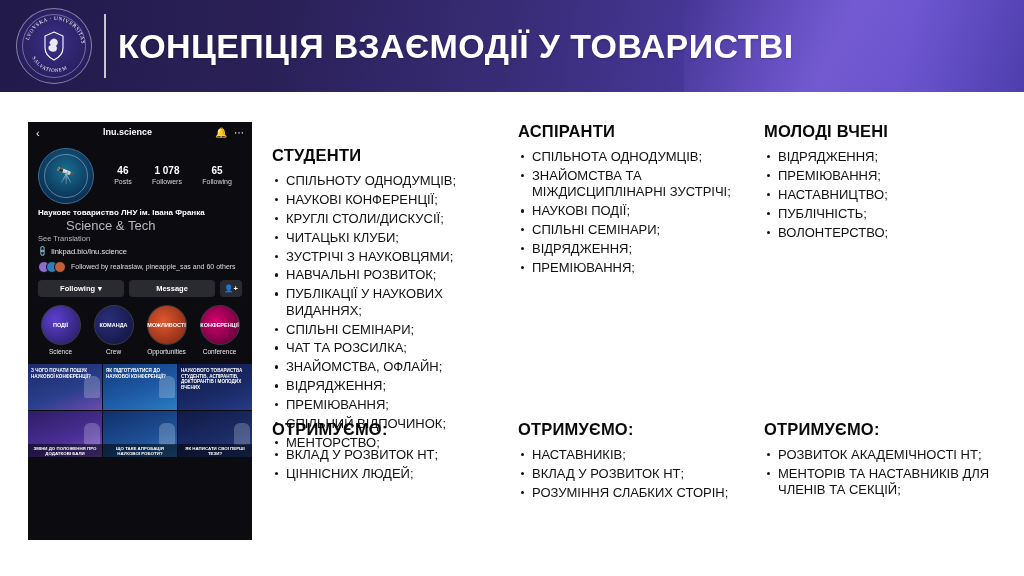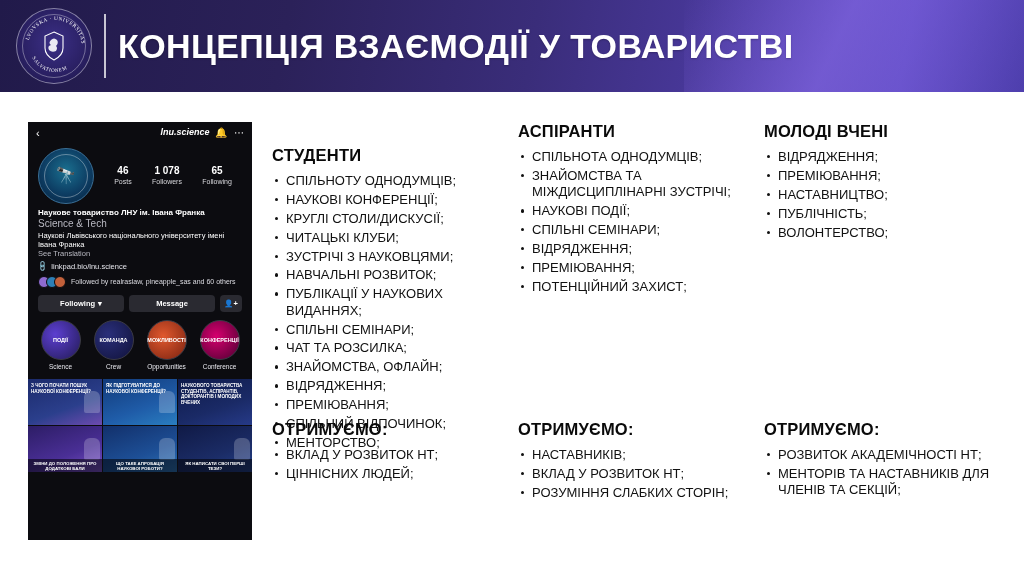--- a/index.html
+++ b/index.html
@@ -55,21 +55,21 @@
   
   .phone {
     position: absolute; left: 28px; top: 122px; width: 224px; height: 418px;
     background: #0c0c10; color: #fff; overflow: hidden;
     font-size: 7.5px; line-height: 1.25;
   }
   .ig-top {
     display: flex; align-items: center; height: 22px; padding: 0 8px; gap: 6px;
   }
   .ig-back { font-size: 11px; line-height: 1; }
-  .ig-handle { flex: 1; text-align: right; font-size: 9px; font-weight: bold; font-style: italic; }
+  .ig-handle { flex: 1; text-align: center; font-size: 9px; font-weight: bold; }
   .ig-bell, .ig-dots { font-size: 10px; }
 
   .ig-profile { display: flex; align-items: center; padding: 4px 10px 2px 10px; gap: 10px; }
   .ig-avatar {
     width: 56px; height: 56px; border-radius: 50%;
     background: radial-gradient(circle at 50% 40%, #1a6f8f 0%, #0d3d63 55%, #07203c 100%);
     border: 1px solid #3a6f96;
     display: flex; align-items: center; justify-content: center;
     position: relative; flex: 0 0 auto;
   }
@@ -78,21 +78,21 @@
     border: 1px solid rgba(255,255,255,0.35);
     display: flex; align-items: center; justify-content: center;
     font-size: 16px; color: #cfe6f5;
   }
   .ig-stats { display: flex; flex: 1; justify-content: space-around; text-align: center; }
   .ig-stat .num { font-size: 10px; font-weight: bold; }
   .ig-stat .lbl { font-size: 7px; color: #d8d8dc; }
 
   .ig-bio { padding: 2px 24px 0 10px; }
   .ig-bio .name { font-weight: bold; font-size: 8px; }
-  .ig-bio .cat { color: #b9b9c2; font-size: 10px; }
+  .ig-bio .cat { color: #b9b9c2; font-size: 13px; margin-left: 28px; }
   .ig-bio .desc { font-size: 7.5px; }
   .ig-bio .translate { color: #b9b9c2; font-size: 7.5px; }
   .ig-link { padding: 3px 10px 0 10px; font-size: 7.5px; color: #e4e4ea; display: flex; gap: 4px; align-items: center; }
   .ig-link .lk { transform: rotate(-45deg); display: inline-block; }
 
   .ig-followed { display: flex; align-items: center; gap: 5px; padding: 5px 10px 0 10px; }
   .ig-faces { display: flex; }
   .ig-faces i {
     display: block; width: 12px; height: 12px; border-radius: 50%;
     border: 1px solid #0c0c10; margin-left: -4px;
@@ -228,21 +228,20 @@
         <div class="ig-stat">
           <div class="num">65</div>
           <div class="lbl">Following</div>
         </div>
       </div>
     </div>
 
     <div class="ig-bio">
       <div class="name">Наукове товариство ЛНУ ім. Івана Франка</div>
       <div class="cat">Science &amp; Tech</div>
-      <div class="desc">Наукові Львівського національного університету імені Івана Франка</div>
       <div class="translate">See Translation</div>
     </div>
 
     <div class="ig-link">
       <span class="lk">🔗</span>
       <span>linkpad.bio/lnu.science</span>
     </div>
 
     <div class="ig-followed">
       <span class="ig-faces">
@@ -332,21 +331,20 @@
 
   <div class="col col-2">
     <div class="col-head">АСПІРАНТИ</div>
     <ul class="bullets">
       <li>СПІЛЬНОТА ОДНОДУМЦІВ;</li>
       <li>ЗНАЙОМСТВА ТА МІЖДИСЦИПЛІНАРНІ ЗУСТРІЧІ;</li>
       <li>НАУКОВІ ПОДІЇ;</li>
       <li>СПІЛЬНІ СЕМІНАРИ;</li>
       <li>ВІДРЯДЖЕННЯ;</li>
       <li>ПРЕМІЮВАННЯ;</li>
-      <li>ПОТЕНЦІЙНИЙ ЗАХИСТ;</li>
     </ul>
   </div>
 
   <div class="col col-3">
     <div class="col-head">МОЛОДІ ВЧЕНІ</div>
     <ul class="bullets">
       <li>ВІДРЯДЖЕННЯ;</li>
       <li>ПРЕМІЮВАННЯ;</li>
       <li>НАСТАВНИЦТВО;</li>
       <li>ПУБЛІЧНІСТЬ;</li>

